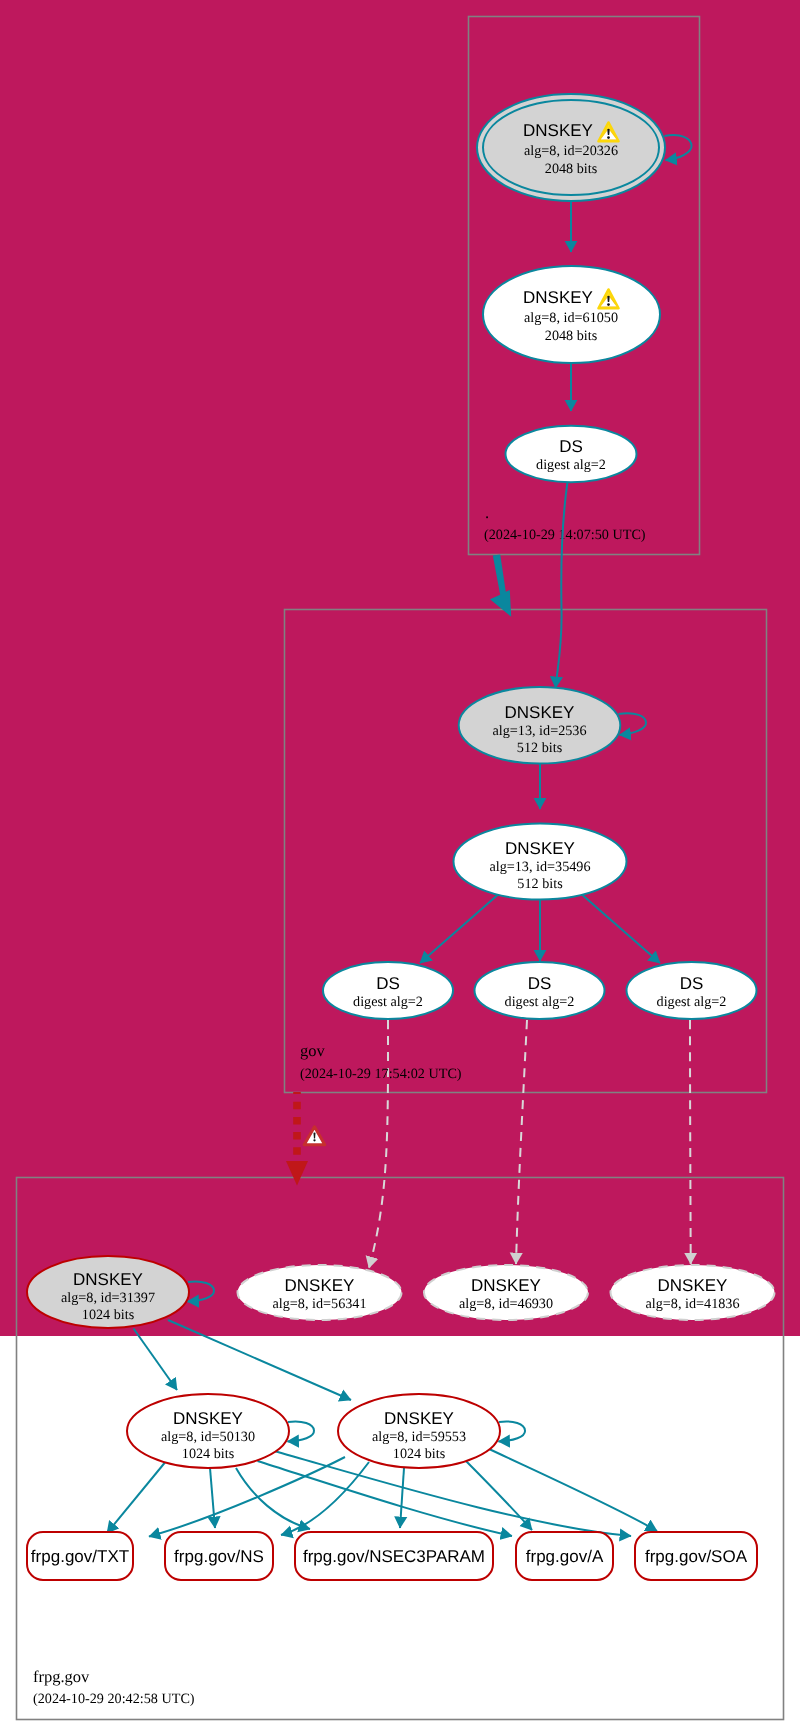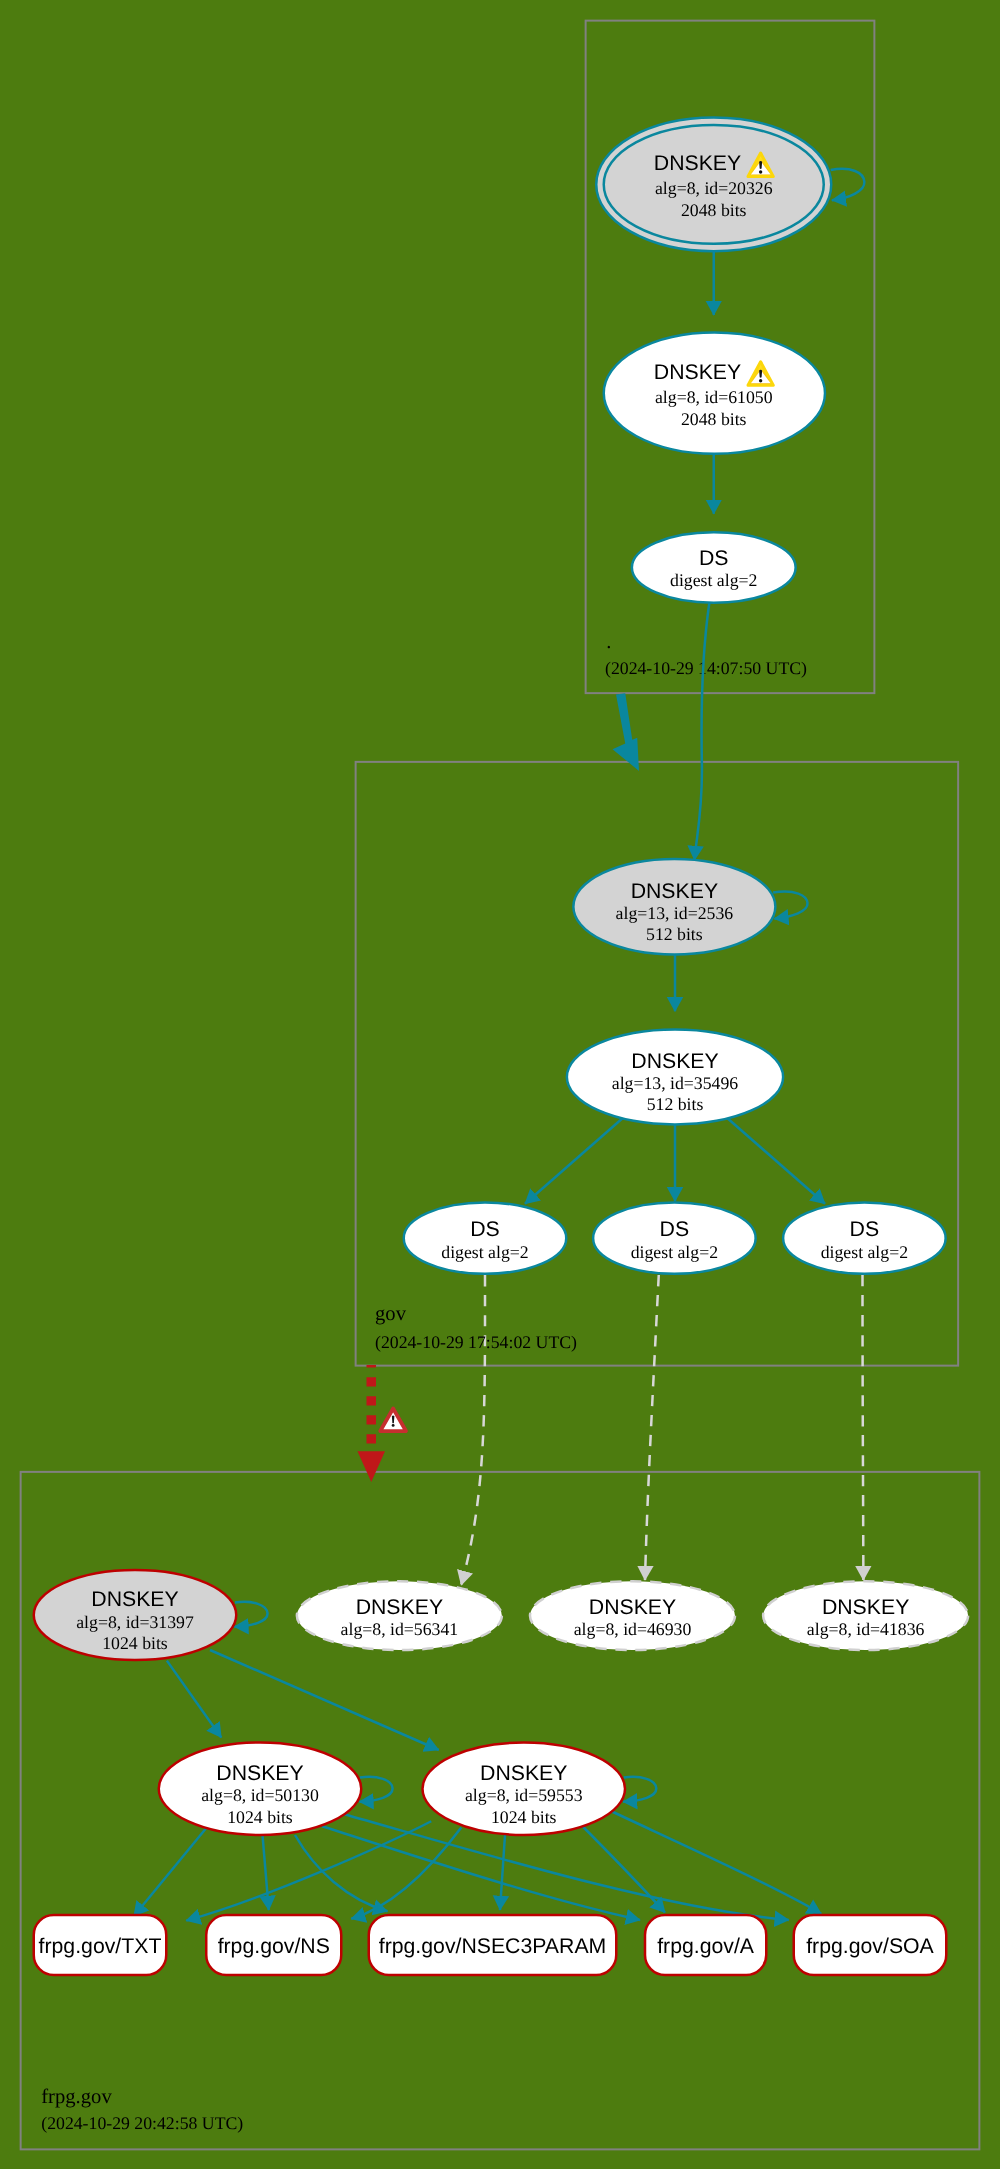--- a/index.html
+++ b/index.html
@@ -1,18 +1,18 @@
 <!DOCTYPE html>
 <html><head>
 <meta charset="utf-8">
 <title>DNSSEC authentication chain</title>
 <style>
   html,body{margin:0;padding:0;background:#ffffff;}
   body{width:800px;height:1735px;overflow:hidden;font-family:"Liberation Sans",sans-serif;}
-  #canvas{position:relative;width:800px;height:1735px;background:#4d7c0f;text-align:center;}
+  #canvas{position:relative;width:800px;height:1336px;background:#be185d;text-align:center;}
   svg#graph{will-change:transform;}
   svg text{-webkit-font-smoothing:antialiased;text-rendering:geometricPrecision;}
   svg#graph{display:block;position:absolute;top:0;left:0;}
   .t-sans{font-family:"Liberation Sans",sans-serif;font-size:17px;fill:#000;}
   .t-serif{font-family:"Liberation Serif",serif;font-size:14.2px;fill:#000;}
   .t-zone{font-family:"Liberation Serif",serif;font-size:16.5px;fill:#000;}
   .t-ts{font-family:"Liberation Serif",serif;font-size:14.2px;fill:#000;}
   .cluster{fill:none;stroke:#818181;stroke-width:1.6;}
   .edge-teal{fill:none;stroke:#0a879e;stroke-width:2;}
   .fill-teal{fill:#0a879e;stroke:none;}

